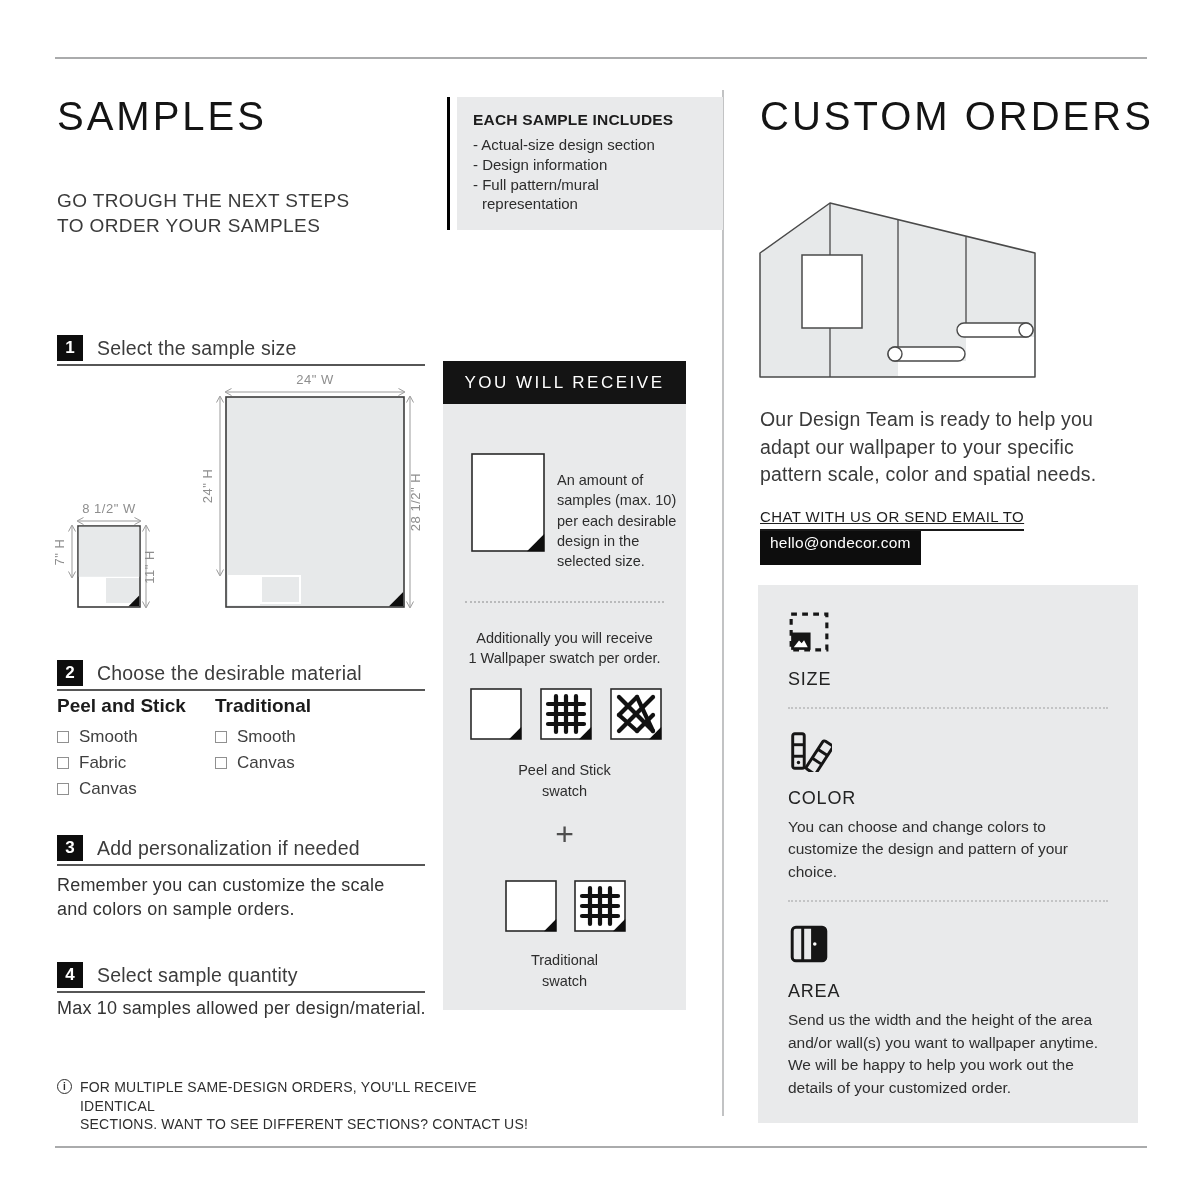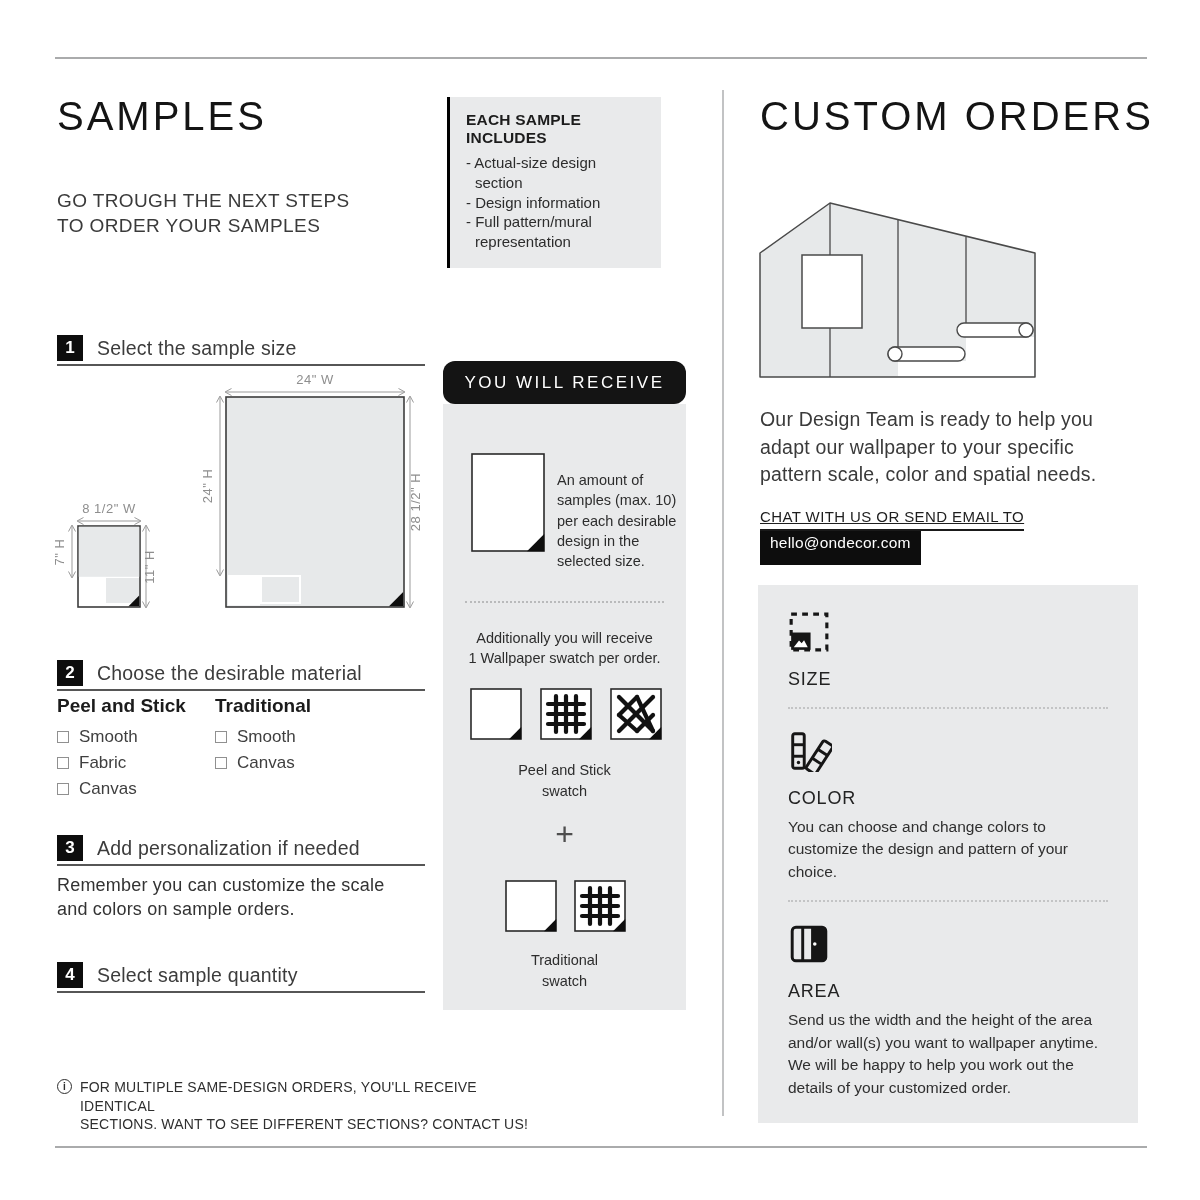--- a/index.html
+++ b/index.html
@@ -27,26 +27,26 @@
   .opt { font-size:17px; color:#3f3f3f; margin-bottom:6px; display:flex; align-items:center; }
   .cb { display:inline-block; width:12px; height:12px; border:1.5px solid #909090; margin-right:10px; background:#fff; }
 
   .note { position:absolute; left:57px; font-size:18px; line-height:1.32; color:#333; letter-spacing:0.2px; }
 
   .footnote { position:absolute; left:57px; top:1078px; width:480px; display:flex; align-items:flex-start; }
   .info-circle { flex:0 0 15px; width:15px; height:15px; border:1.4px solid #2e2e2e; border-radius:50%; font-size:10px; font-weight:bold; color:#2e2e2e; display:flex; align-items:center; justify-content:center; margin-top:1px; margin-right:8px; }
   .footnote-text { font-size:14px; line-height:1.33; color:#2f2f2f; letter-spacing:0.2px; }
 
   
-  .includes-box { position:absolute; left:447px; top:97px; width:214px; border-left:3px solid #000; padding-left:0; }
+  .includes-box { position:absolute; left:447px; top:97px; width:276px; border-left:3px solid #000; padding-left:7px; }
   .includes-inner { background:#e9eaeb; padding:14px 16px 16px 16px; }
   .includes-title { font-size:15.5px; font-weight:bold; color:#1c1c1c; letter-spacing:0.2px; margin-bottom:6px; }
   .includes-item { font-size:15px; color:#2c2c2c; line-height:1.32; padding-left:9px; text-indent:-9px; white-space:pre-line; }
 
-  .receive-header { position:absolute; left:443px; top:361px; width:243px; height:43px; background:#141414; color:#fff; font-size:17px; letter-spacing:2.5px; text-align:center; line-height:43px;border-radius:12px; }
+  .receive-header { position:absolute; left:443px; top:361px; width:243px; height:43px; background:#141414; color:#fff; font-size:17px; letter-spacing:2.5px; text-align:center; line-height:43px; }
   .receive-box { position:absolute; left:443px; top:404px; width:243px; height:606px; background:#e9eaeb; }
   .sheet-icon { position:absolute; left:28px; top:49px; }
   .sample-text { position:absolute; left:114px; top:66px; width:126px; font-size:14.5px; line-height:1.4; color:#2d2d2d; }
   .dotted-sep-m { position:absolute; left:22px; right:22px; top:197px; border-top:2px dotted #b9babb; }
   .additional-text { position:absolute; left:8px; right:8px; top:224px; text-align:center; font-size:14.5px; line-height:1.4; color:#2d2d2d; }
   .swatch { position:absolute; top:0; }
   .swatch-row1 { position:absolute; left:0; top:284px; width:243px; height:52px; }
   .swatch-row2 { position:absolute; left:0; top:476px; width:243px; height:52px; }
   .swatch-label { position:absolute; left:0; width:243px; text-align:center; font-size:14.5px; line-height:1.45; color:#2d2d2d; }
   .label-peel { top:356px; }
@@ -157,20 +157,21 @@
     <div class="step-num">3</div>
     <div class="step-title">Add personalization if needed</div>
   </div>
   <div class="note pre" style="top:874px;">Remember you can customize the scale
 and colors on sample orders.</div>
 
   <div class="step" style="top:962px;">
     <div class="step-num">4</div>
     <div class="step-title">Select sample quantity</div>
   </div>
+  <div class="note" style="top:997px;">Max 10 samples allowed per design/material.</div>
 
   <div class="footnote">
     <span class="info-circle">i</span>
     <span class="footnote-text pre">FOR MULTIPLE SAME-DESIGN ORDERS, YOU'LL RECEIVE IDENTICAL
 SECTIONS. WANT TO SEE DIFFERENT SECTIONS? CONTACT US!</span>
   </div>
 
   <div class="includes-box">
     <div class="includes-inner">
       <div class="includes-title">EACH SAMPLE INCLUDES</div>

